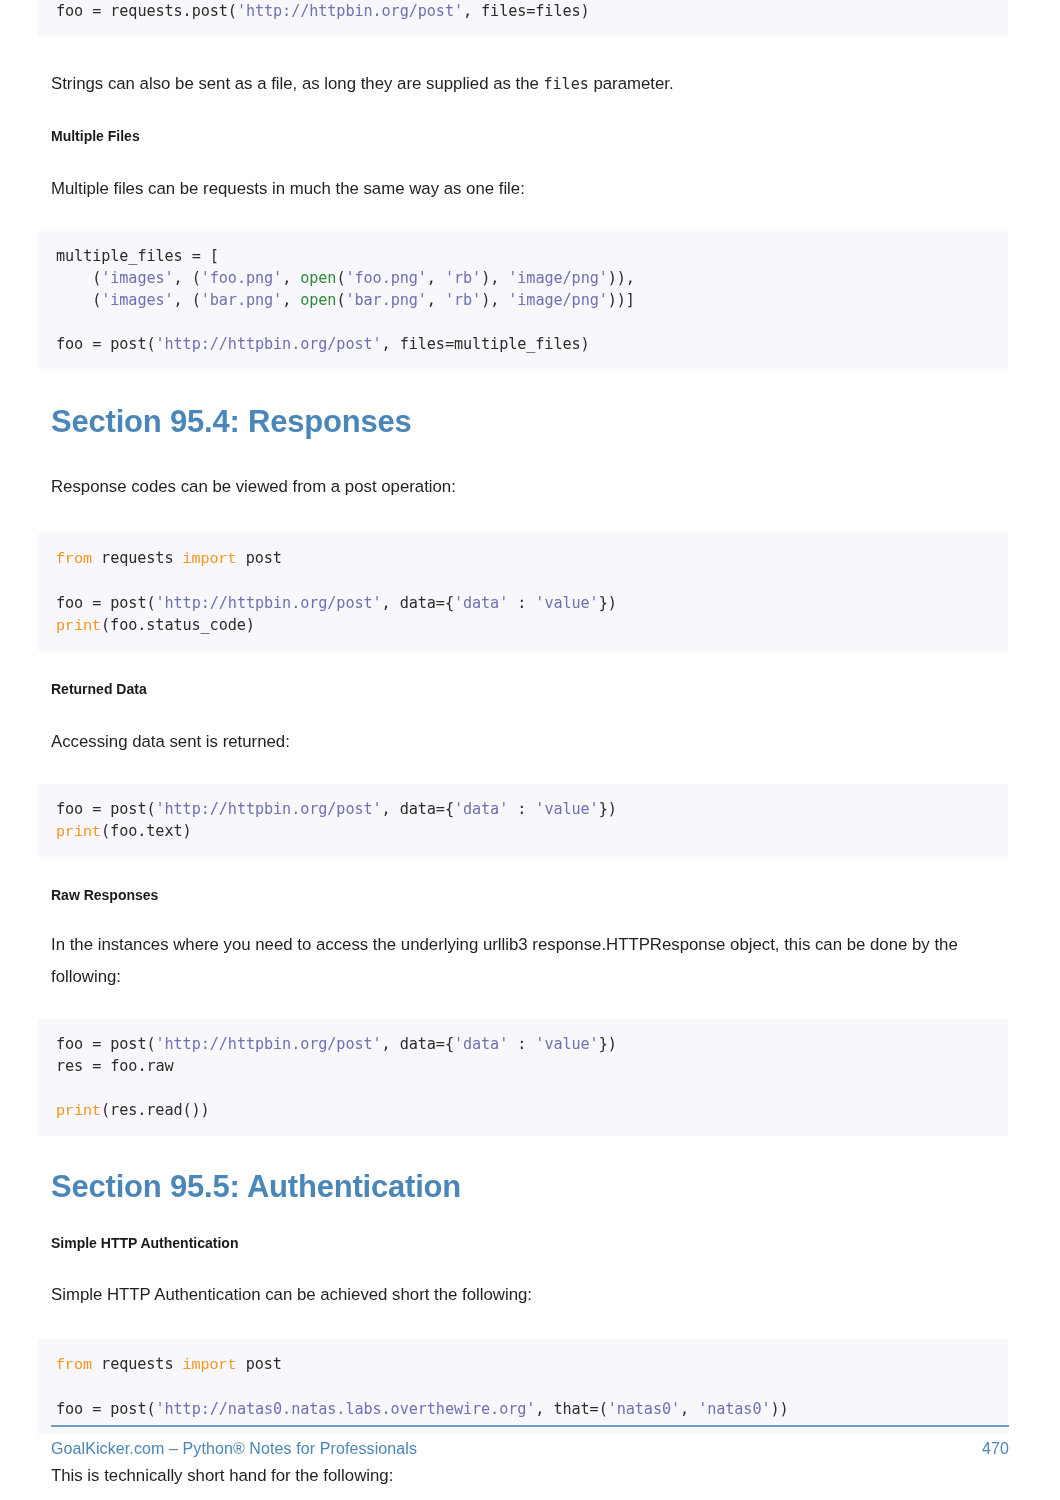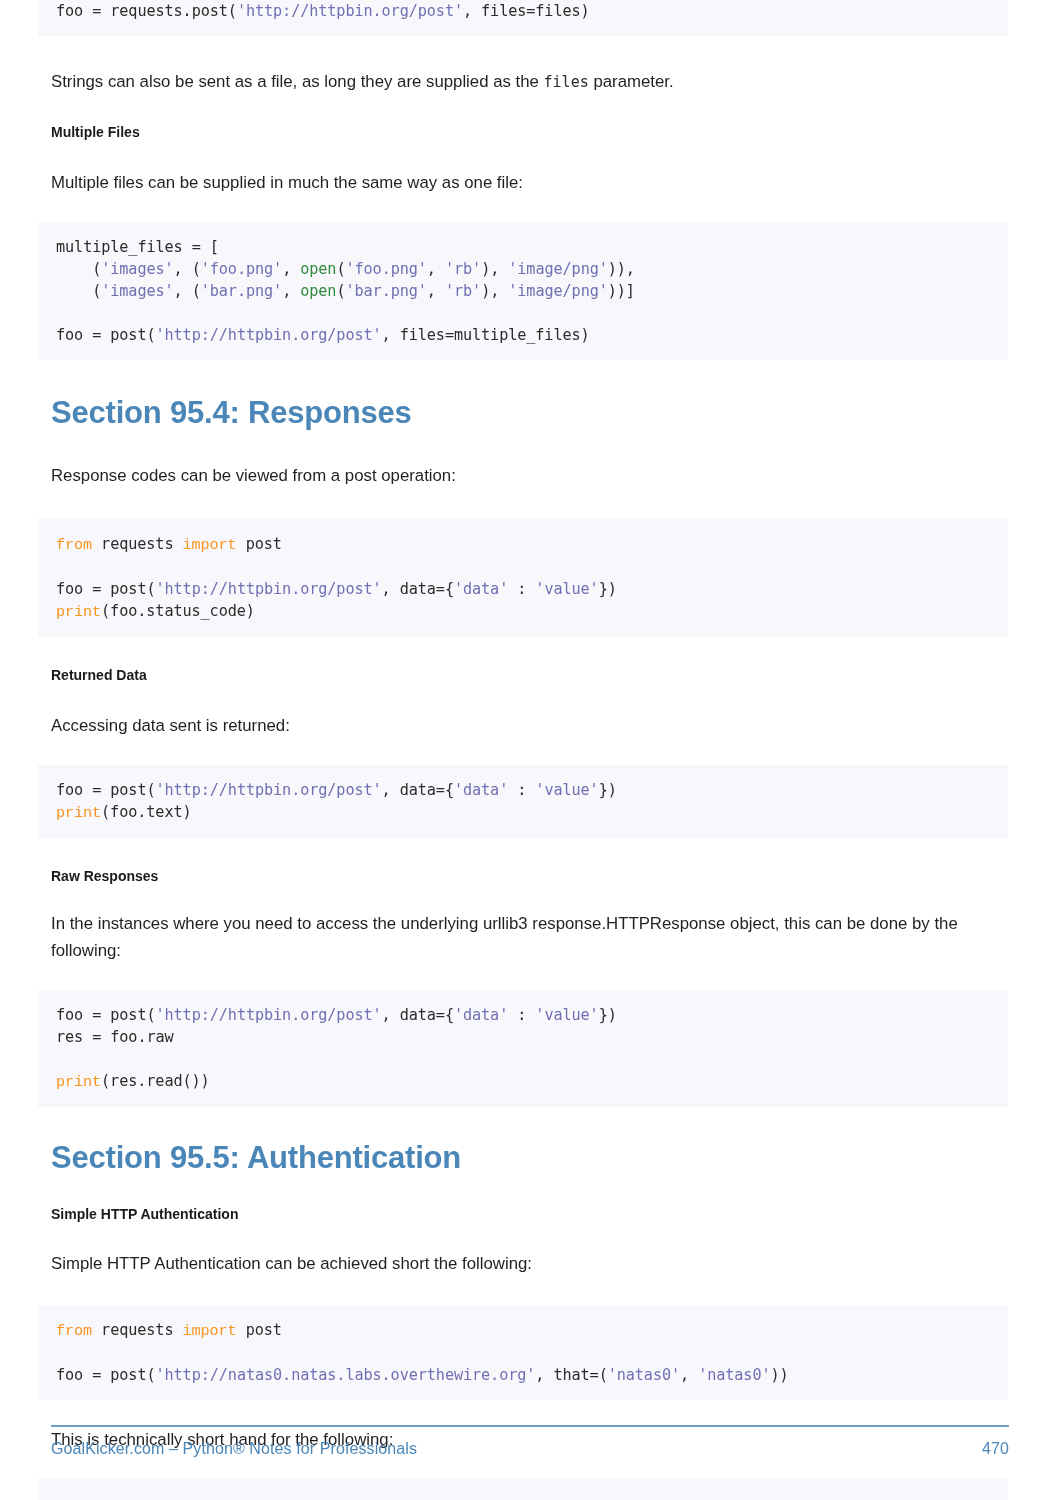--- a/index.html
+++ b/index.html
@@ -69,21 +69,21 @@
     font-size: 14px;
     font-weight: bold;
     color: #1a1a1a;
     margin: 0;
     line-height: 1.2;
   }
 
   
   p.body {
     font-size: 16.8px;
-    line-height: 27px;
+    line-height: 32px;
     margin: 0;
     color: #231f20;
     max-width: 945px;
   }
   code.inline {
     font-family: "DejaVu Sans Mono", monospace;
     font-size: 15px;
     color: #2b2b2b;
   }
   .sp-26 { height: 26px; }
@@ -128,21 +128,21 @@
     <div class="sp-32"></div>
 
     <p class="body"><span>Strings can also be sent as a file, as long they are supplied as the </span><code class="inline">files</code><span> parameter.</span></p>
 
     <div class="sp-28"></div>
 
     <h2 class="subhead">Multiple Files</h2>
 
     <div class="sp-28"></div>
 
-    <p class="body">Multiple files can be supplied in much the same way as one file:</p>
+    <p class="body">Multiple files can be requests in much the same way as one file:</p>
 
     <div class="sp-26"></div>
 
     <div class="code"><span>multiple_files = [</span>
 <span>    (</span><span class="s">'images'</span><span>, (</span><span class="s">'foo.png'</span><span>, </span><span class="fn">open</span><span>(</span><span class="s">'foo.png'</span><span>, </span><span class="s">'rb'</span><span>), </span><span class="s">'image/png'</span><span>)),</span>
 <span>    (</span><span class="s">'images'</span><span>, (</span><span class="s">'bar.png'</span><span>, </span><span class="fn">open</span><span>(</span><span class="s">'bar.png'</span><span>, </span><span class="s">'rb'</span><span>), </span><span class="s">'image/png'</span><span>))]</span>
 
 <span>foo = post(</span><span class="s">'http://httpbin.org/post'</span><span>, files=multiple_files)</span></div>
 
     <div class="sp-36"></div>

